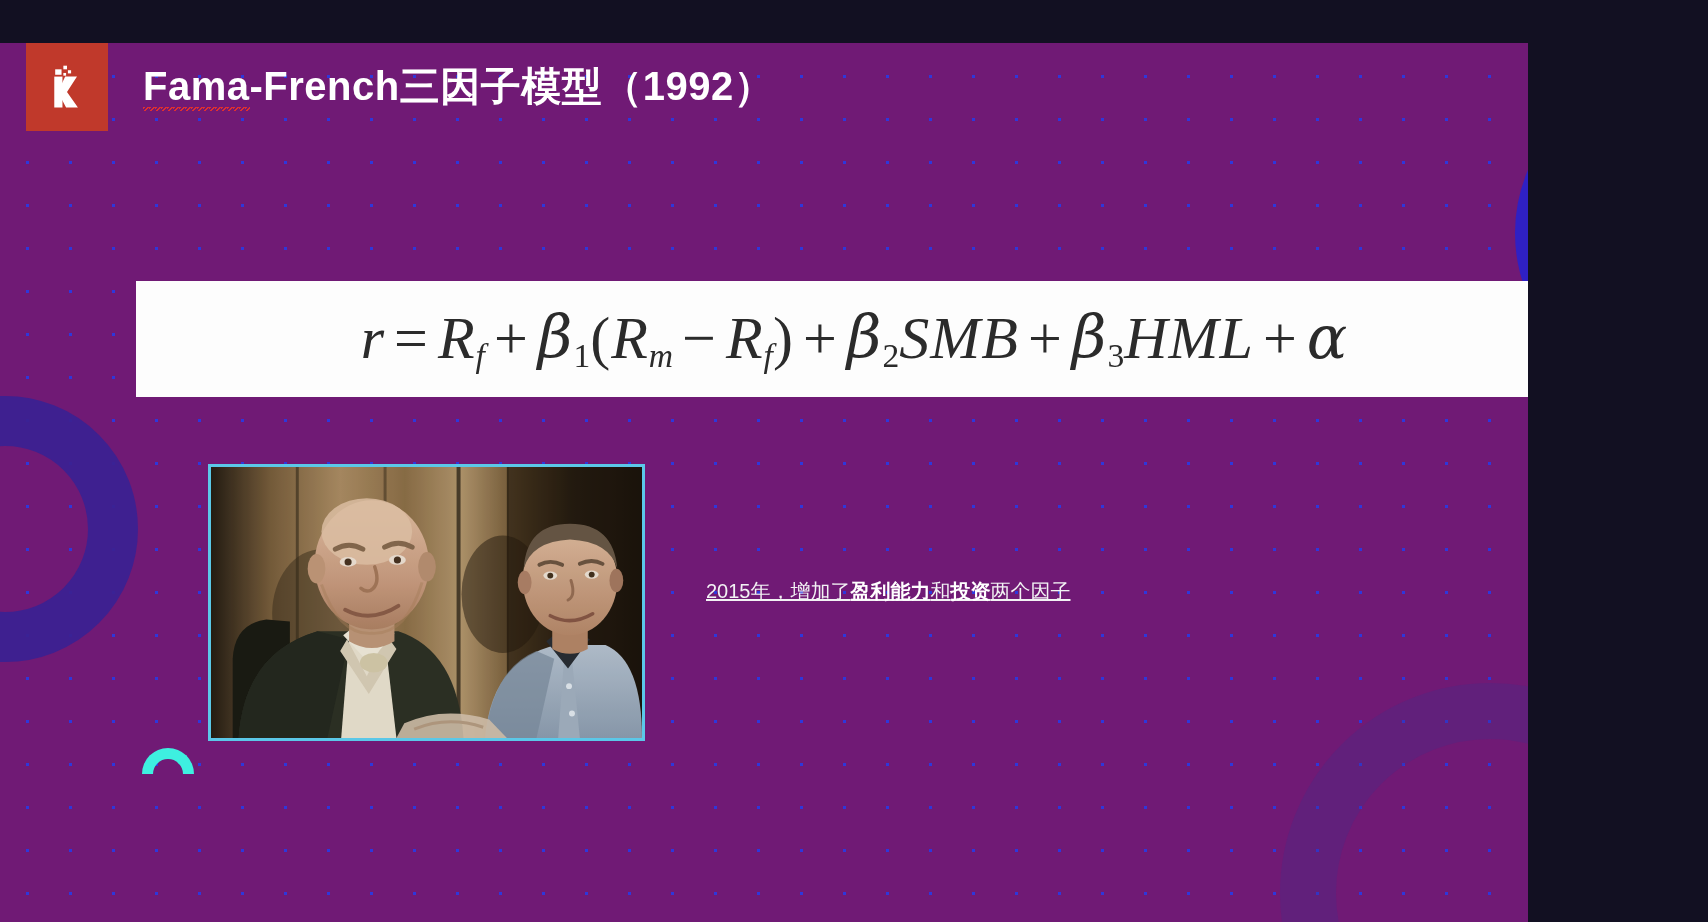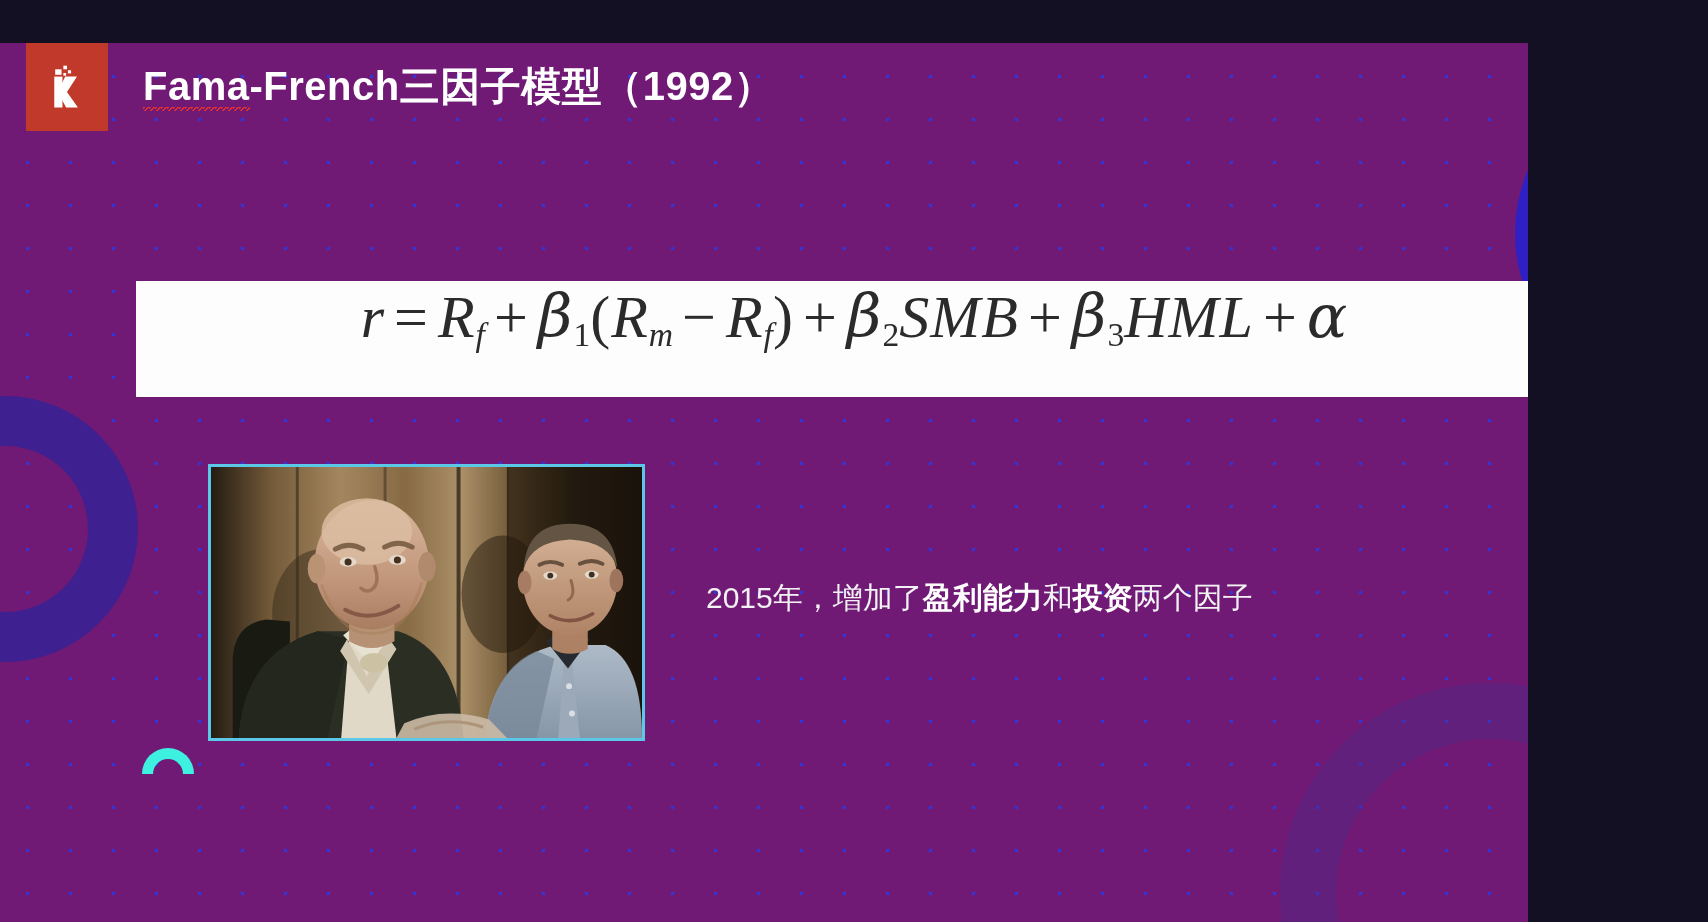--- a/index.html
+++ b/index.html
@@ -158,21 +158,21 @@
     background-position:0 100%;
     padding-bottom:2px;
   }
 
   
   .formula-box{
     position:absolute;
     left:136px;top:238px;
     width:1437px;height:116px;
     background:#fdfdfd;
-    display:flex;align-items:flex-start;justify-content:center;
+    display:flex;align-items:center;justify-content:center;
   }
   .formula{
     font-family:"Liberation Serif","DejaVu Serif",serif;
     font-style:italic;
     font-size:60px;
     color:#2b2b2b;
     white-space:nowrap;
     letter-spacing:1px;
   }
   .formula .op{font-style:normal;padding:0 9px;}
@@ -198,24 +198,25 @@
   .photo-frame svg{display:block;width:100%;height:100%;}
 
   
   .body-text{
     position:absolute;
     left:706px;top:535px;
     width:760px;
   }
   .line{
     color:#f2f2f4;
-    font-size:30px;
+    font-size:20px;
     line-height:1.35;
     white-space:nowrap;
     font-family:"Liberation Sans","DejaVu Sans",sans-serif;
+    text-decoration:underline;
   }
   .line.second{margin-top:62px;}
   .line b{font-weight:700;color:#ffffff;}
   .teal{color:#4db6c4;}
 </style>
 </head>
 <body>
 
 <div class="slide">
 

